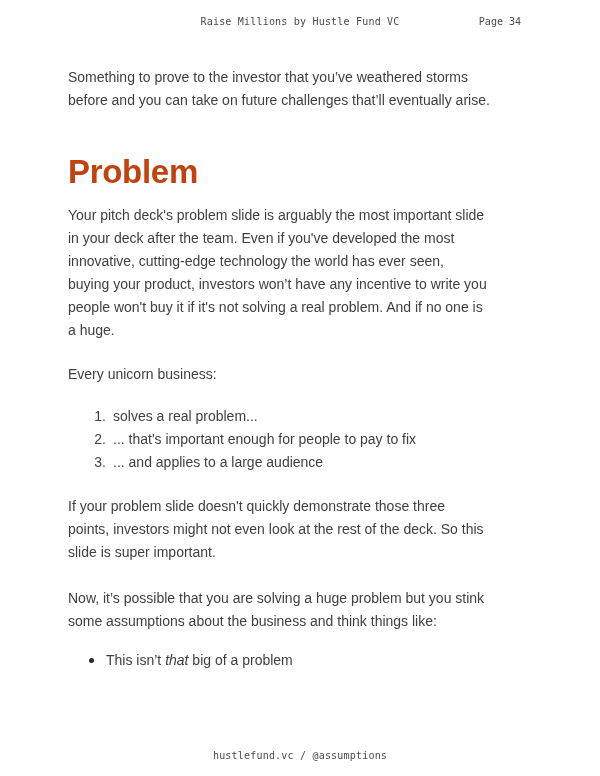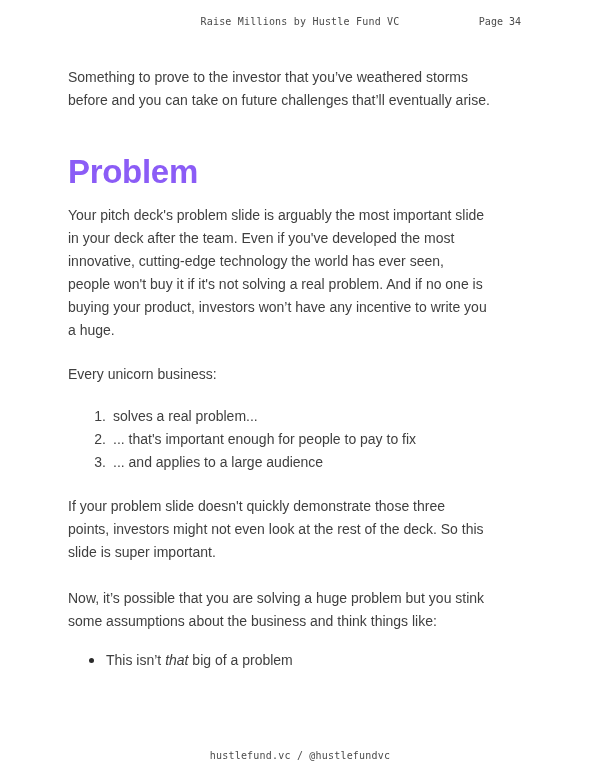--- a/index.html
+++ b/index.html
@@ -46,21 +46,21 @@
     line-height: 23px;
   }
   .line { white-space: nowrap; }
   .section-heading {
     margin-top: 38px;
     height: 44px;
     line-height: 44px;
     font-size: 33px;
     font-weight: bold;
     letter-spacing: -0.3px;
-    color: #8b5cf6;
+    color: #c2410c;
     white-space: nowrap;
   }
   .para-problem    { margin-top: 10px; }
   .para-unicorn    { margin-top: 21px; }
   .numbered-list   { margin-top: 19px; }
   .para-three      { margin-top: 21px; }
   .para-assume     { margin-top: 23px; }
   .bullet-list     { margin-top: 16px; }
   
   .num-row { display: flex; white-space: nowrap; }
@@ -112,22 +112,22 @@
       <div class="line">Something to prove to the investor that you’ve weathered storms</div>
       <div class="line">before and you can take on future challenges that’ll eventually arise.</div>
     </div>
 
     <div class="section-heading">Problem</div>
 
     <div class="para-problem">
       <div class="line">Your pitch deck's problem slide is arguably the most important slide</div>
       <div class="line">in your deck after the team. Even if you've developed the most</div>
       <div class="line">innovative, cutting-edge technology the world has ever seen,</div>
+      <div class="line">buying your product, investors won’t have any incentive to write you</div>
       <div class="line">people won't buy it if it's not solving a real problem. And if no one is</div>
-      <div class="line">buying your product, investors won’t have any incentive to write you</div>
       <div class="line">a huge.</div>
     </div>
 
     <div class="para-unicorn line">Every unicorn business:</div>
 
     <div class="numbered-list">
       <div class="num-row">
         <span class="num-marker">1.</span>
         <span class="num-text">solves a real problem...</span>
       </div>
@@ -154,15 +154,15 @@
 
     <div class="bullet-list">
       <div class="bullet-row">
         <span class="bullet-dot"></span>
         <span><span>This isn’t </span><span class="em">that</span><span> big of a problem</span></span>
       </div>
     </div>
 
   </div>
 
-  <div class="running-footer">hustlefund.vc / @hustlefundvc</div>
+  <div class="running-footer">hustlefund.vc / @assumptions</div>
 
 </div>
 
 </body></html>

